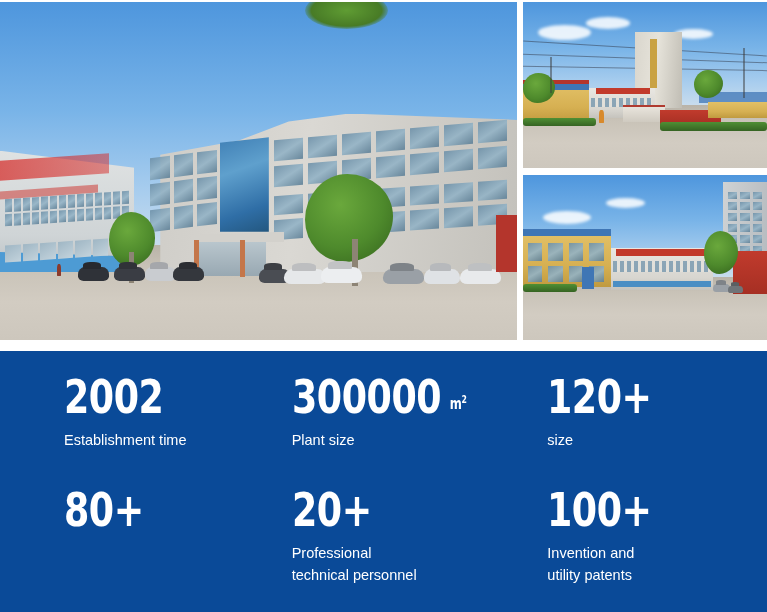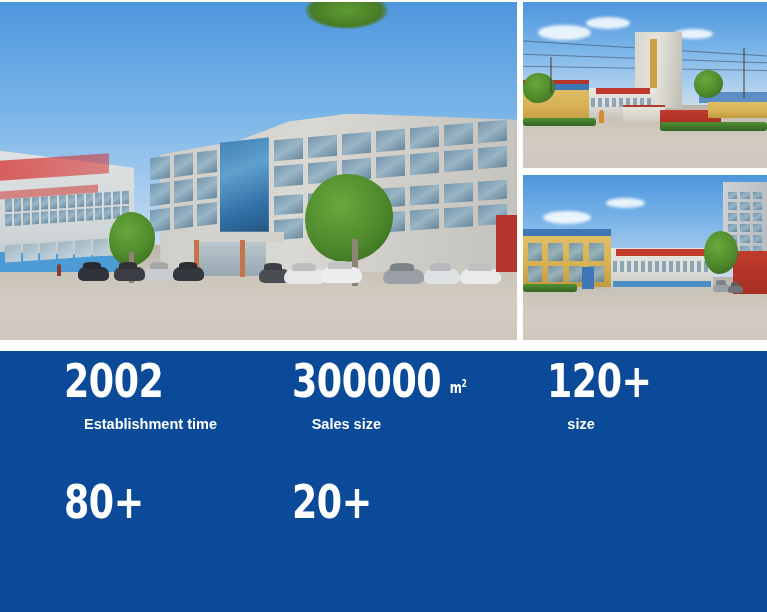--- a/index.html
+++ b/index.html
@@ -248,21 +248,21 @@
     top: 351px;
     width: 767px;
     height: 261px;
   }
   .stats-grid {
     position: absolute;
     inset: 0;
     display: grid;
     grid-template-columns: repeat(3, 1fr);
     grid-template-rows: repeat(2, 1fr);
-    padding: 8px 0 12px 0;
+    padding: 24px 0 12px 0;
     box-sizing: border-box;
   }
   .stat {
     padding-left: 64px;
     box-sizing: border-box;
   }
   .stats-grid > .stat:nth-child(3n+2) { padding-left: 36px; }
   .stats-grid > .stat:nth-child(3n+3) { padding-left: 36px; }
 
   .stat-value {
@@ -288,24 +288,23 @@
   }
   .stat-unit sup {
     font-size: 10px;
     vertical-align: super;
     line-height: 0;
   }
   .stat-label {
     color: #ffffff;
     font-size: 14.5px;
     line-height: 1.55;
-    font-weight: 700;
+    font-weight: 400;
     margin-top: 10px;
     white-space: pre-line;
-    margin-left: 20px;
   }
 </style>
 </head>
 <body>
 
 <div class="page">
 
   <div class="gallery">
 
     <div class="photo photo-main">
@@ -536,39 +535,48 @@
           <span>2002</span>
         </div>
         <div class="stat-label">Establishment time</div>
       </div>
 
       <div class="stat">
         <div class="stat-value">
           <span>300000</span>
           <span class="stat-unit"><span>m</span><sup>2</sup></span>
         </div>
-        <div class="stat-label">Sales size</div>
+        <div class="stat-label">Plant size</div>
       </div>
 
       <div class="stat">
         <div class="stat-value">
           <span>120+</span>
         </div>
         <div class="stat-label">size</div>
       </div>
 
       <div class="stat">
         <div class="stat-value">
           <span>80+</span>
         </div>
       </div>
 
       <div class="stat">
         <div class="stat-value">
           <span>20+</span>
         </div>
-      </div>
-
+        <div class="stat-label">Professional
+technical personnel</div>
+      </div>
+
+      <div class="stat">
+        <div class="stat-value">
+          <span>100+</span>
+        </div>
+        <div class="stat-label">Invention and
+utility patents</div>
+      </div>
 
     </div>
   </div>
 
 </div>
 
 </body></html>

